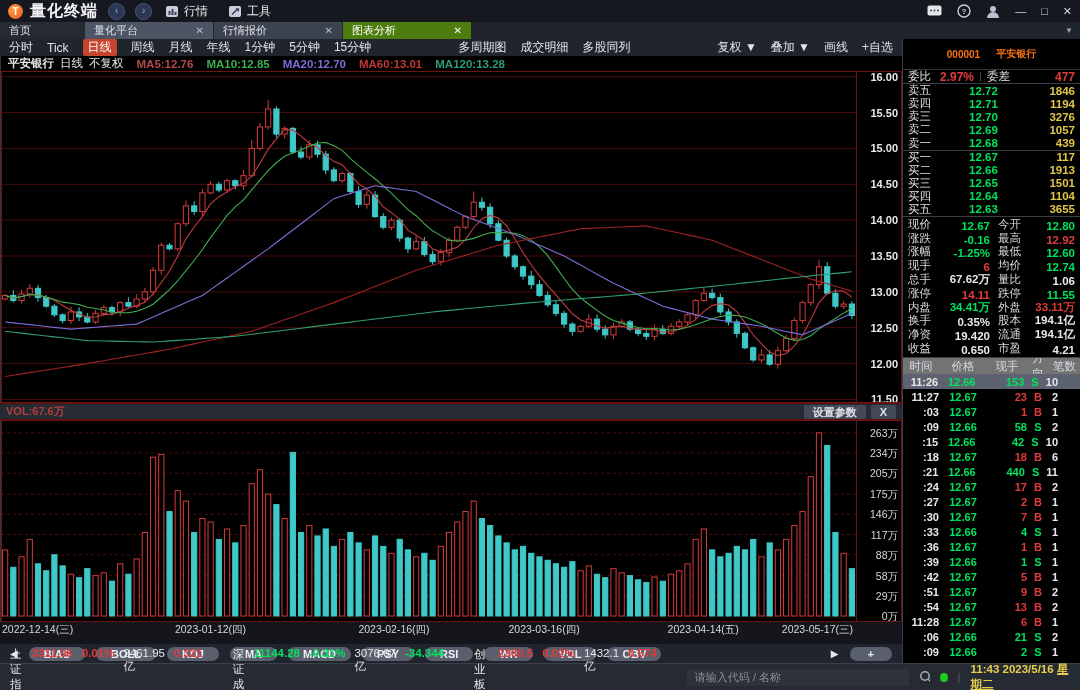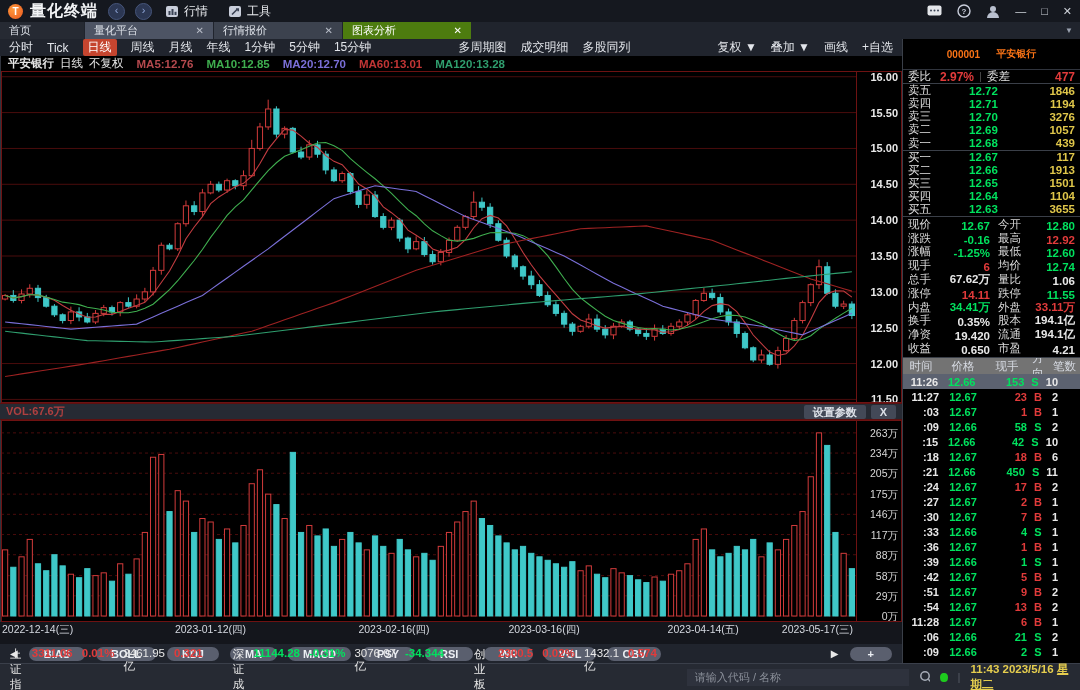--- a/index.html
+++ b/index.html
@@ -773,21 +773,21 @@
           <div class="tick-row">
             <span class="tc-time">:18</span>
             <span class="tc-price c-g">12.67</span>
             <span class="tc-vol c-r">18</span>
             <span class="tc-dir c-r">B</span>
             <span class="tc-cnt">6</span>
           </div>
           <div class="tick-row">
             <span class="tc-time">:21</span>
             <span class="tc-price c-g">12.66</span>
-            <span class="tc-vol c-g">450</span>
+            <span class="tc-vol c-g">440</span>
             <span class="tc-dir c-g">S</span>
             <span class="tc-cnt">11</span>
           </div>
           <div class="tick-row">
             <span class="tc-time">:24</span>
             <span class="tc-price c-g">12.67</span>
             <span class="tc-vol c-r">17</span>
             <span class="tc-dir c-r">B</span>
             <span class="tc-cnt">2</span>
           </div>

